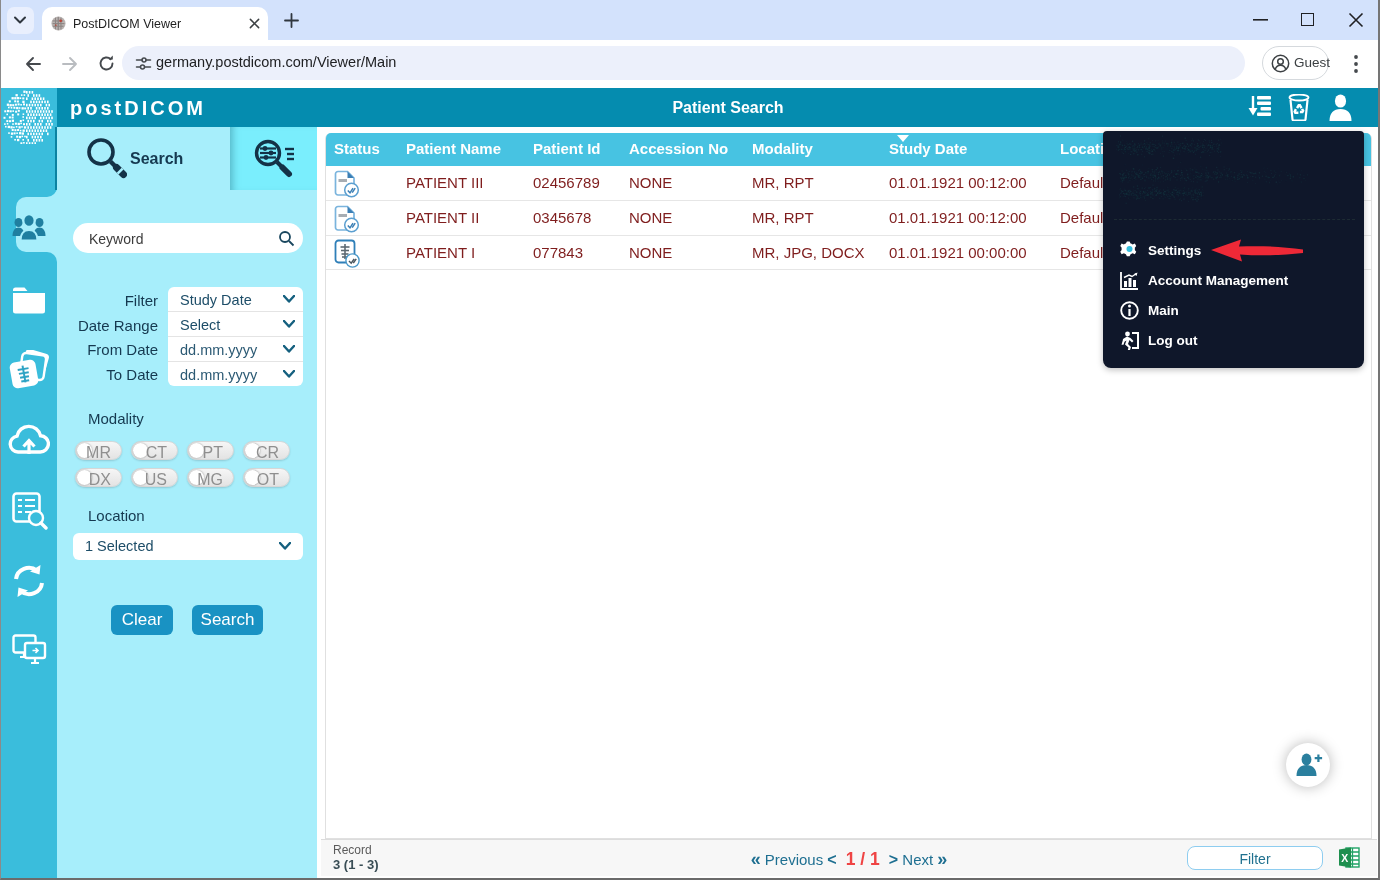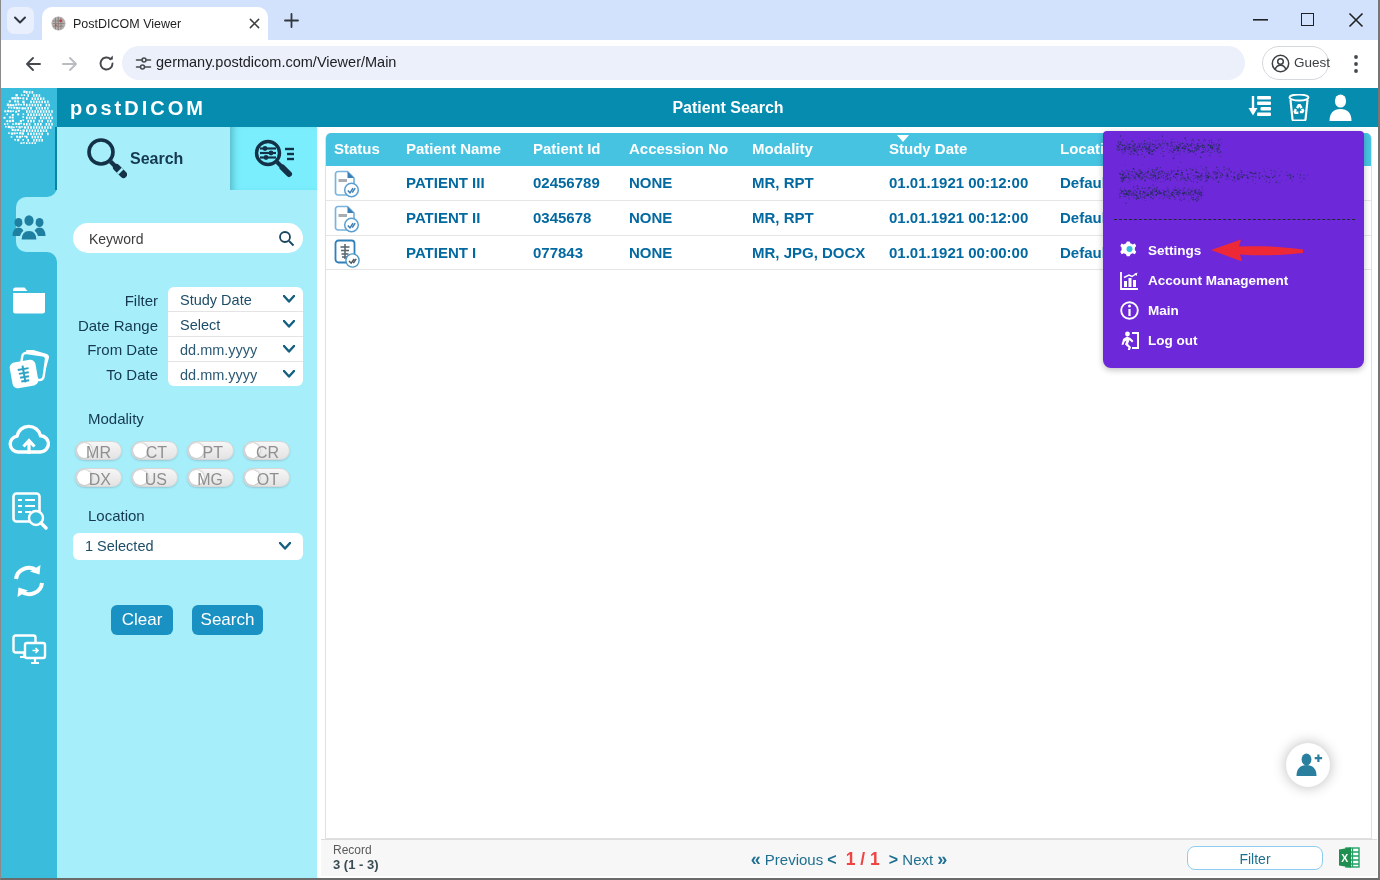--- a/index.html
+++ b/index.html
@@ -43,28 +43,28 @@
 #loclabel { position:absolute; left:31px; top:380px; font-size:15px; color:#153950; }
 #locbox { position:absolute; left:16px; top:406px; width:230px; height:27px; background:#fff; border-radius:6px; }
 #locbox span { position:absolute; left:12px; top:5px; font-size:14.5px; color:#1d4d68; }
 .bluebtn { position:absolute; top:478px; height:30px; background:#1992c3; border-radius:6px; color:#fff; font-size:17px; text-align:center; line-height:30px; }
 
 #main { position:absolute; left:317px; top:39px; width:1063px; height:753px; background:#fff; }
 #tablewrap { position:absolute; left:8px; top:6px; width:1047px; height:706px; border:1px solid #e0e0e0; border-top:none; border-radius:6px 6px 0 0; }
 #thead { position:absolute; left:0; top:0; width:1045px; height:33px; background:#47c3e2; border-radius:5px 5px 0 0; }
 .th { position:absolute; top:7px; font-size:15px; font-weight:bold; color:#fff; }
 .row { position:absolute; left:0; width:1045px; height:35px; border-bottom:1px solid #e6e6e6; background:#fff; }
-.td { position:absolute; top:8px; font-size:15px; color:#0369a1;font-weight:bold; }
+.td { position:absolute; top:8px; font-size:15px; color:#7f1d1d; }
 #bottombar { position:absolute; left:4px; top:712px; width:1056px; height:37px; background:#f7f7f7; border-top:1px solid #dcdcdc; }
 #record1 { position:absolute; left:12px; top:3px; font-size:12px; color:#5b5b5b; }
 #record2 { position:absolute; left:12px; top:17px; font-size:13px; font-weight:bold; color:#394d55; }
 #pager { position:absolute; left:0; top:0; width:100%; text-align:center; font-size:15px; color:#1e6f91; top:9px; }
 #filterbtn { position:absolute; left:866px; top:6px; width:136px; height:24px; background:#fff; border:1px solid #8ecdf0; border-radius:8px; text-align:center; line-height:24px; font-size:14px; color:#20718f; }
 
-#usermenu { position:absolute; left:1103px; top:43px; width:261px; height:237px; background:#6d28d9; border-radius:4px 4px 8px 8px; box-shadow:0 2px 6px rgba(0,0,0,.25); }
+#usermenu { position:absolute; left:1103px; top:43px; width:261px; height:237px; background:#0f172a; border-radius:4px 4px 8px 8px; box-shadow:0 2px 6px rgba(0,0,0,.25); }
 .mitem { position:absolute; left:17px; color:#fff; }
 .mtext { position:absolute; left:45px; top:2px; font-size:13.5px; font-weight:bold; color:#fff; white-space:nowrap; }
 #fab { position:absolute; left:1286px; top:655px; width:44px; height:44px; border-radius:50%; background:#fff; box-shadow:0 0 14px rgba(0,0,0,.28); }
 #winborder { position:absolute; inset:0; border-left:1px solid #8a8a8a; border-right:2px solid #757575; border-bottom:2px solid #6b6b6b; pointer-events:none; z-index:99; }
 </style>
 </head>
 <body>
 <div id="win"><div id="winborder"></div>
 
 <div id="tabstrip">

